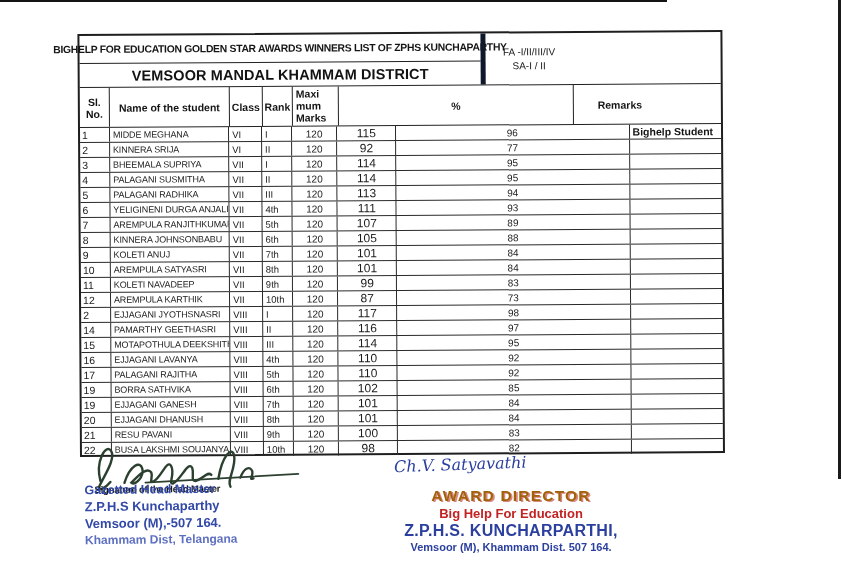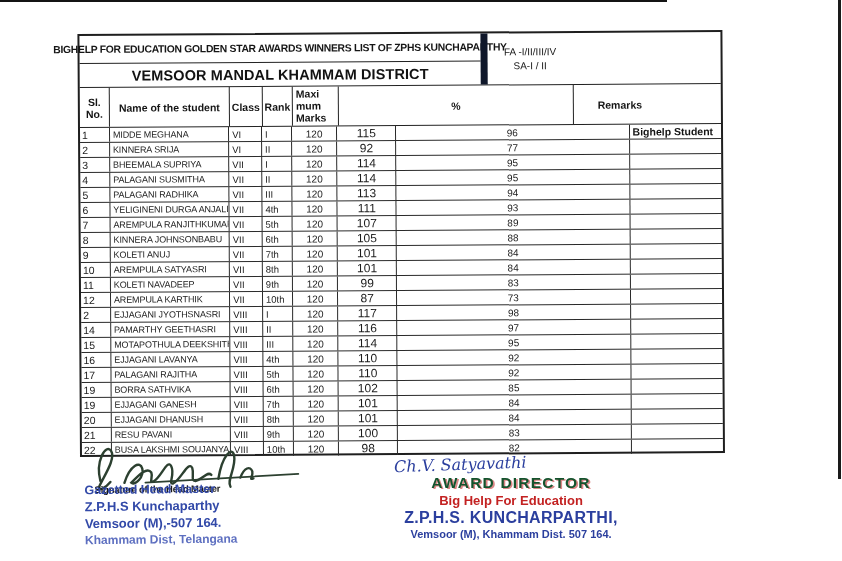--- a/index.html
+++ b/index.html
@@ -18,21 +18,21 @@
   .logo-text { margin-left:7px; }
   .logo-name { font-size:15px; font-weight:bold; letter-spacing:0.2px; color:#111; }
   .logo-tag  { font-size:8.5px; color:#222; margin-top:1px; }
 
   .title-stack { width:401px; display:flex; flex-direction:column; }
   .title-line1 { height:29px; border-bottom:1px solid #222; display:flex; align-items:center; justify-content:center;
                  font-size:10.4px; font-weight:bold; letter-spacing:-0.3px; white-space:nowrap; color:#161616; }
   .title-line2 { height:23px; display:flex; align-items:center; justify-content:center;
                  font-size:14.5px; font-weight:bold; letter-spacing:0.1px; color:#121212; }
 
-  .fa-cell { width:92px; border-left:7px solid #0f172a; display:flex; flex-direction:column; align-items:center;
+  .fa-cell { width:92px; border-left:5px solid #0f172a; display:flex; flex-direction:column; align-items:center;
              justify-content:center; font-size:10px; font-weight:500; line-height:14px; color:#161616; }
 
   .col-heads { display:flex; height:40px; border-bottom:1px solid #222; font-weight:bold; font-size:10.5px; color:#151515; }
   .hcell { border-right:1px solid #222; display:flex; align-items:center; justify-content:center; text-align:center;
            line-height:12px; overflow:hidden; }
   .hcell:last-child { border-right:none; }
   .h-sl      { width:30px; }
   .h-name    { width:120px; }
   .h-class   { width:33px; }
   .h-rank    { width:30px; }
@@ -63,22 +63,22 @@
                    letter-spacing:-0.2px; white-space:nowrap; }
   .stamp-blue { position:absolute; left:0; top:40px; color:#3249a8; font-weight:bold; white-space:nowrap; }
   .stamp-l1 { font-size:12.5px; }
   .stamp-l2 { font-size:13px; margin-top:2px; }
   .stamp-l3 { font-size:13px; margin-top:2px; }
   .stamp-l4 { font-size:12px; margin-top:2px; color:#5d6fc0; }
 
   .sig-right { position:absolute; left:386px; top:453px; width:250px; text-align:center; }
   .handwriting { font-family:"DejaVu Serif", serif; font-style:italic; font-size:16px; color:#2b3f9e;
                  text-align:left; margin-left:8px; transform:rotate(-2deg); white-space:nowrap; }
-  .award-director { font-size:15.5px; font-weight:800; letter-spacing:1.2px; color:#14532d;
-                    text-shadow:1.6px 0.6px 0 rgba(190,35,35,0.55); margin-top:2px; white-space:nowrap;text-align:center; }
+  .award-director { font-size:15.5px; font-weight:800; letter-spacing:1.2px; color:#a16207;
+                    text-shadow:1.6px 0.6px 0 rgba(190,35,35,0.55); margin-top:15px; white-space:nowrap;text-align:center; }
   .bighelp-red { font-size:13px; font-weight:bold; color:#c32222; margin-top:1px; white-space:nowrap; }
   .zphs-blue { font-size:16px; font-weight:bold; color:#2b3f9e; margin-top:1px; letter-spacing:0.3px; white-space:nowrap; }
   .vemsoor-blue { font-size:11px; font-weight:bold; color:#2b3f9e; margin-top:1px; white-space:nowrap; }
 </style>
 </head>
 <body>
 
 <div class="scan-top-line"></div>
 <div class="scan-right-line"></div>
 

